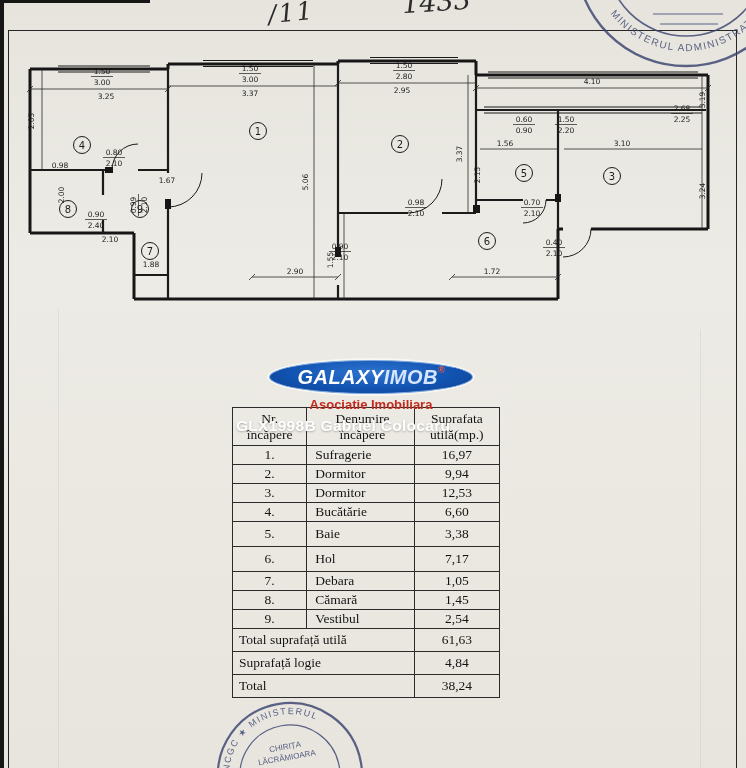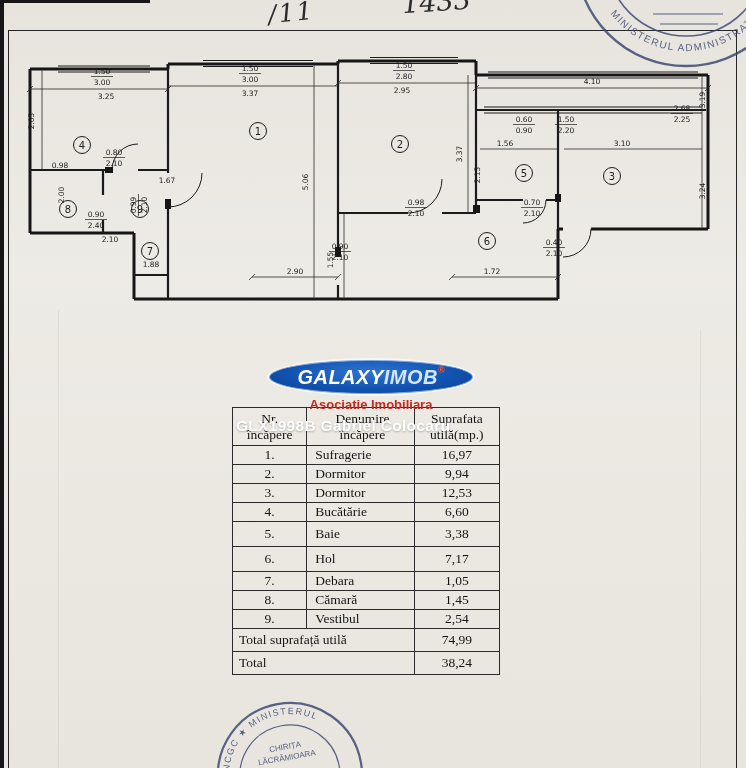--- a/index.html
+++ b/index.html
@@ -318,21 +318,25 @@
           <td class="c-name">Cămară</td>
           <td class="c-area">1,45</td>
         </tr>
         <tr>
           <td class="c-nr">9.</td>
           <td class="c-name">Vestibul</td>
           <td class="c-area">2,54</td>
         </tr>
         <tr class="total-row">
           <td colspan="2" class="tot-label">Total suprafață utilă</td>
-          <td class="c-area">74,99</td>
+          <td class="c-area">61,63</td>
+        </tr>
+        <tr class="total-row">
+          <td colspan="2" class="tot-label">Suprafață logie</td>
+          <td class="c-area">4,84</td>
         </tr>
         <tr class="total-row">
           <td colspan="2" class="tot-label">Total</td>
           <td class="c-area">38,24</td>
         </tr>
       </tbody>
   </table>
 
   <svg class="stamp" style="left:518px;top:-4px;" width="236" height="76" viewBox="0 0 236 76">
     <circle cx="168" cy="-40" r="110" stroke="#3a4470" stroke-width="2.4" fill="none"></circle>

